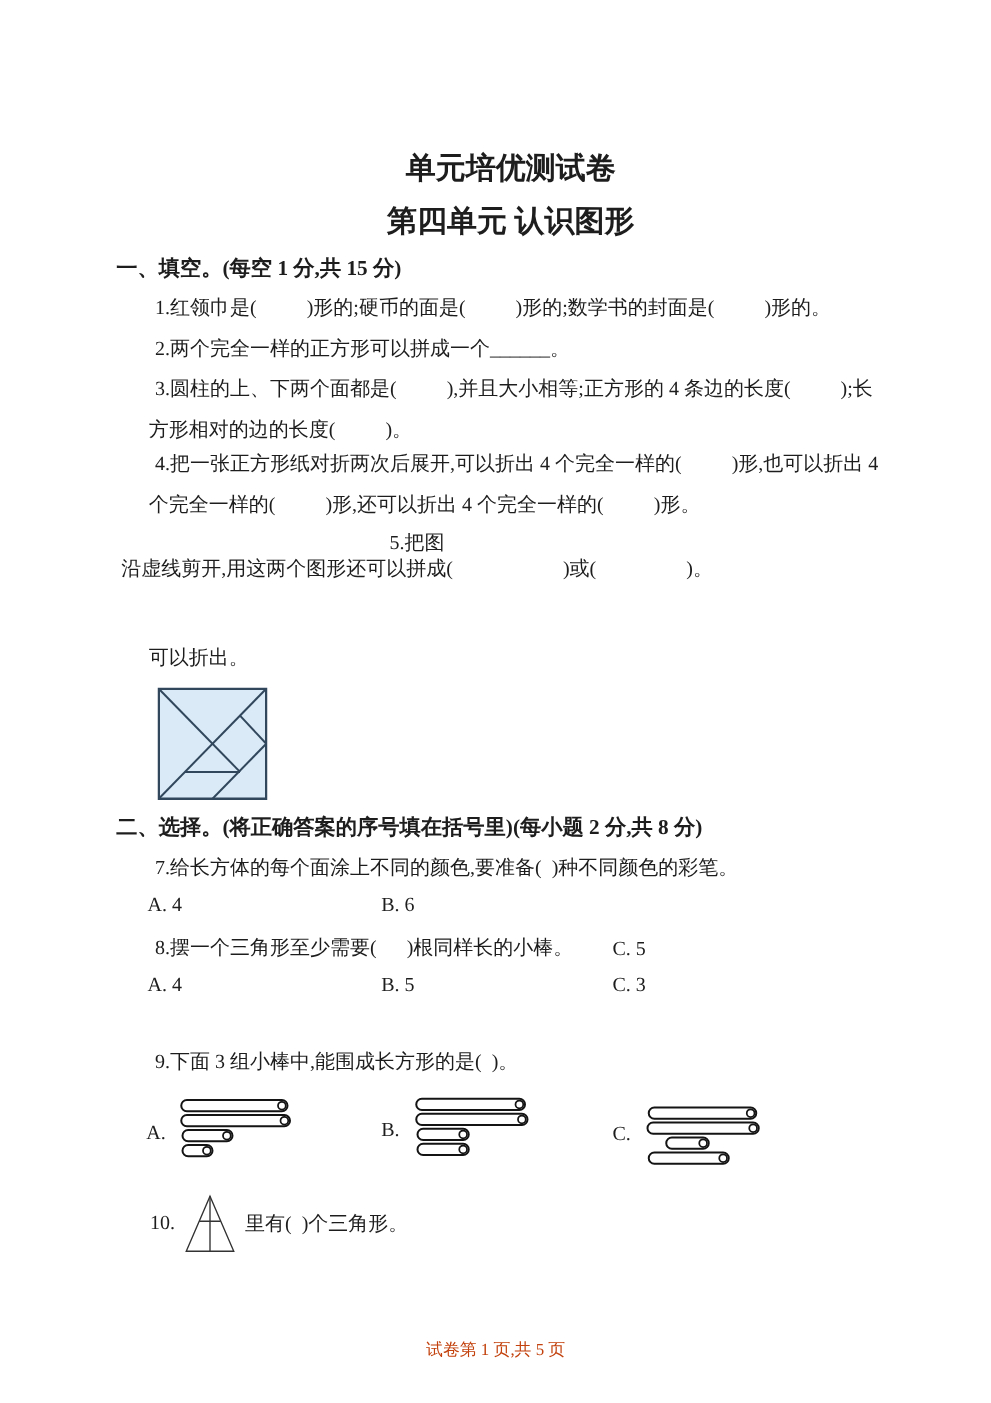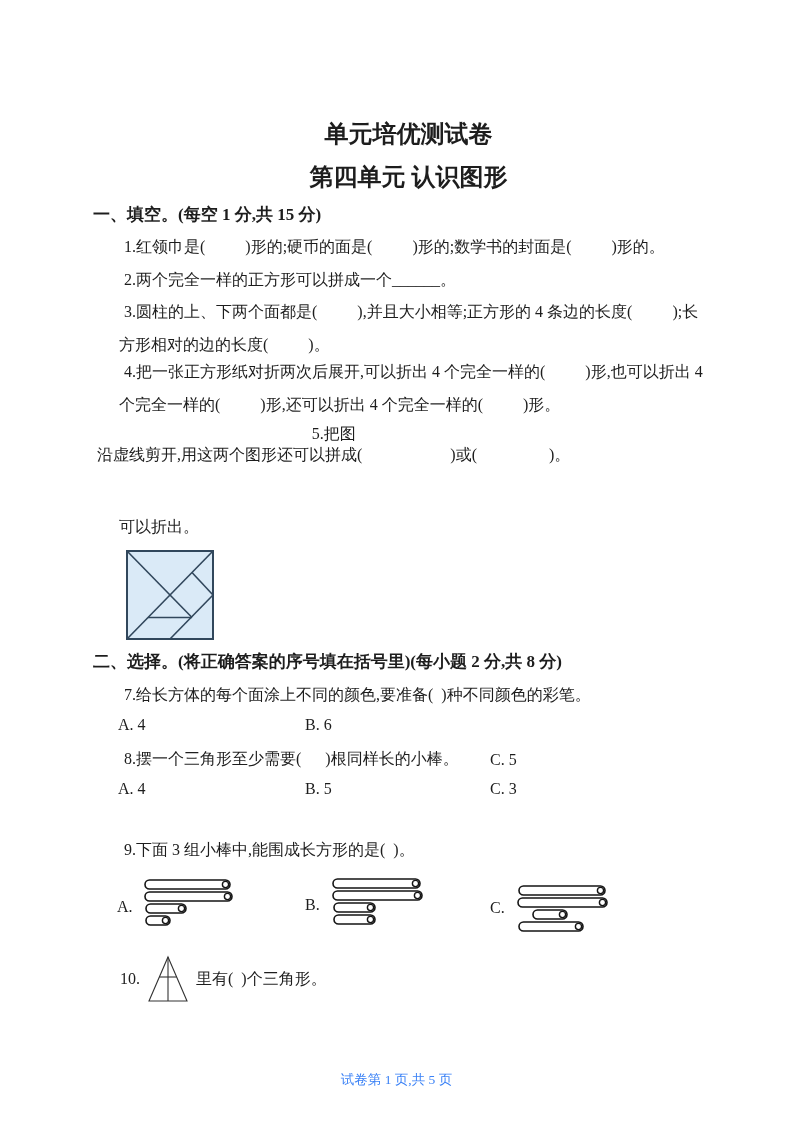--- a/index.html
+++ b/index.html
@@ -14,21 +14,21 @@
   .abs{position:absolute;}
   .line{position:absolute;white-space:pre;font-size:16px;line-height:22px;margin-left:27px;}
   .ttl{position:absolute;left:0;width:100%;text-align:center;font-size:24px;font-weight:700;white-space:pre;padding-left:12px;}
   .hd{position:absolute;white-space:pre;font-size:17px;font-weight:700;}
   .opt{position:absolute;white-space:pre;font-size:16px;}
   .row{position:absolute;display:flex;align-items:center;white-space:pre;font-size:16px;}
   .row .gap{margin:0 7px;}
   .stick{fill:#ffffff;stroke:#141414;stroke-width:1.6;}
   .stick-end{fill:#ffffff;stroke:#141414;stroke-width:1.4;}
   .tangram-line{stroke:#31475c;stroke-width:1.6;fill:none;}
-  .footer{position:absolute;left:0;width:100%;text-align:center;font-size:13.5px;color:#3b82f6;white-space:pre;}
+  .footer{position:absolute;left:0;width:100%;text-align:center;font-size:13.5px;color:#c2410c;white-space:pre;}
 </style>
 </head>
 <body>
 
 <div class="page">
 
   <div class="ttl" style="top:118px;">单元培优测试卷</div>
   <div class="ttl" style="top:161px;">第四单元 认识图形</div>
 
   <div class="hd" style="left:93px;top:203px;">一、填空。(每空 1 分,共 15 分)</div>

